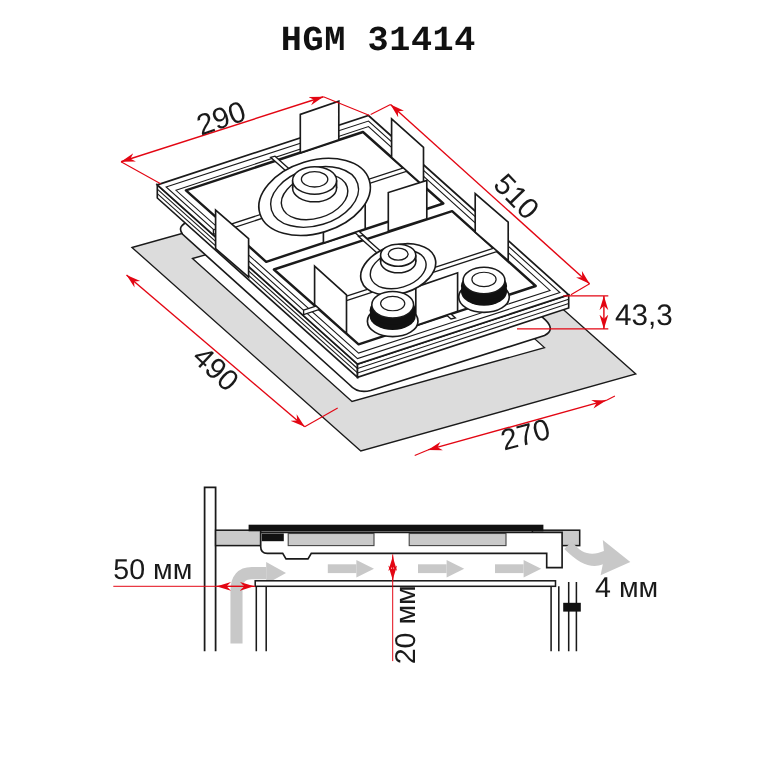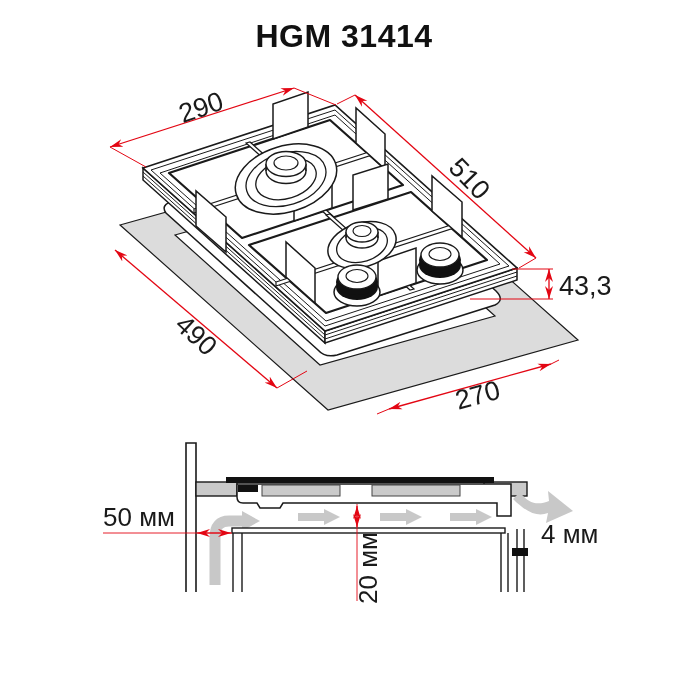--- a/index.html
+++ b/index.html
@@ -1,19 +1,19 @@
 <!DOCTYPE html>
 <html><head>
 <meta charset="utf-8">
 <style>
   html,body{margin:0;padding:0;background:#fff;}
   .stage{position:relative;width:700px;height:700px;background:#fff;overflow:hidden;
          font-family:"Liberation Sans",sans-serif;}
   .title{position:absolute;top:18px;left:0;width:688px;text-align:center;
-         font-size:32px;font-weight:700;color:#111;letter-spacing:0.5px;}
+         font-size:32px;font-weight:700;color:#111;letter-spacing:0.5px;font-family:Liberation Mono, monospace;}
   svg{position:absolute;top:0;left:0;}
   .k{stroke:#1a1a1a;fill:none;}
   .w{fill:#ffffff;stroke:#1a1a1a;}
   .lbl{font-size:27px;fill:#1a1a1a;}
   .lbl2{font-size:26px;fill:#1a1a1a;}
 </style>
 </head>
 <body>
 
 <div class="stage">

